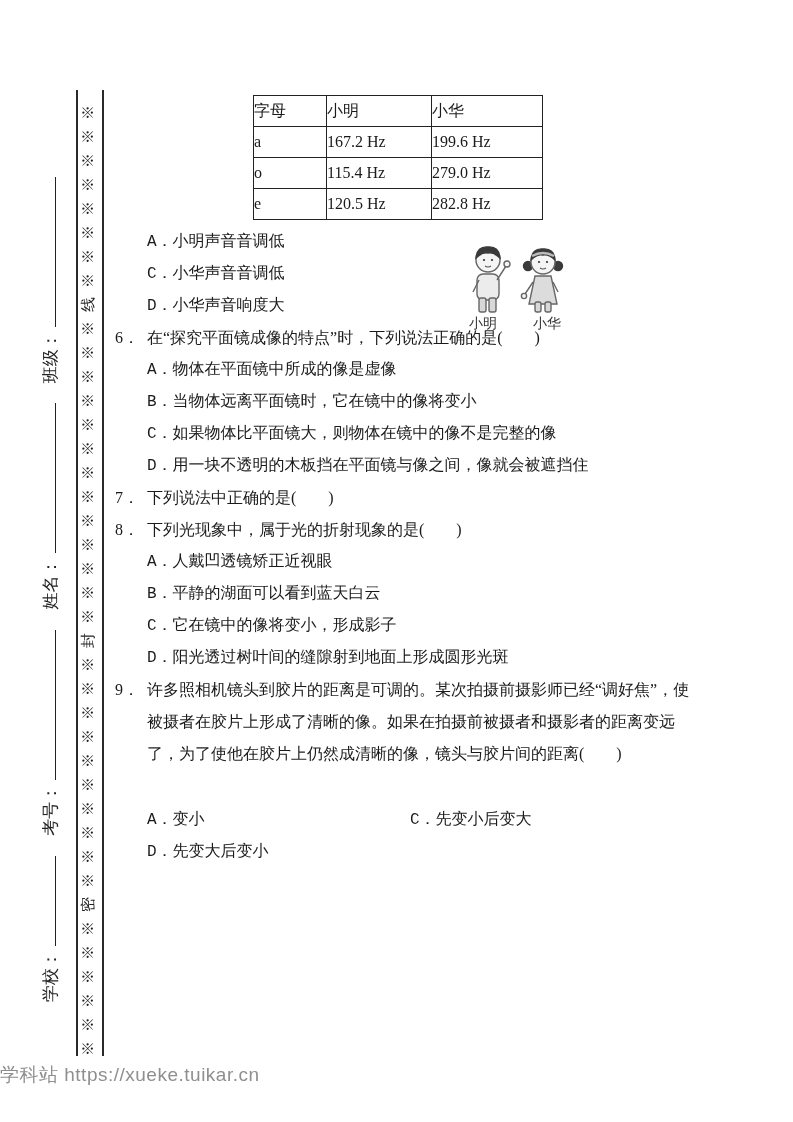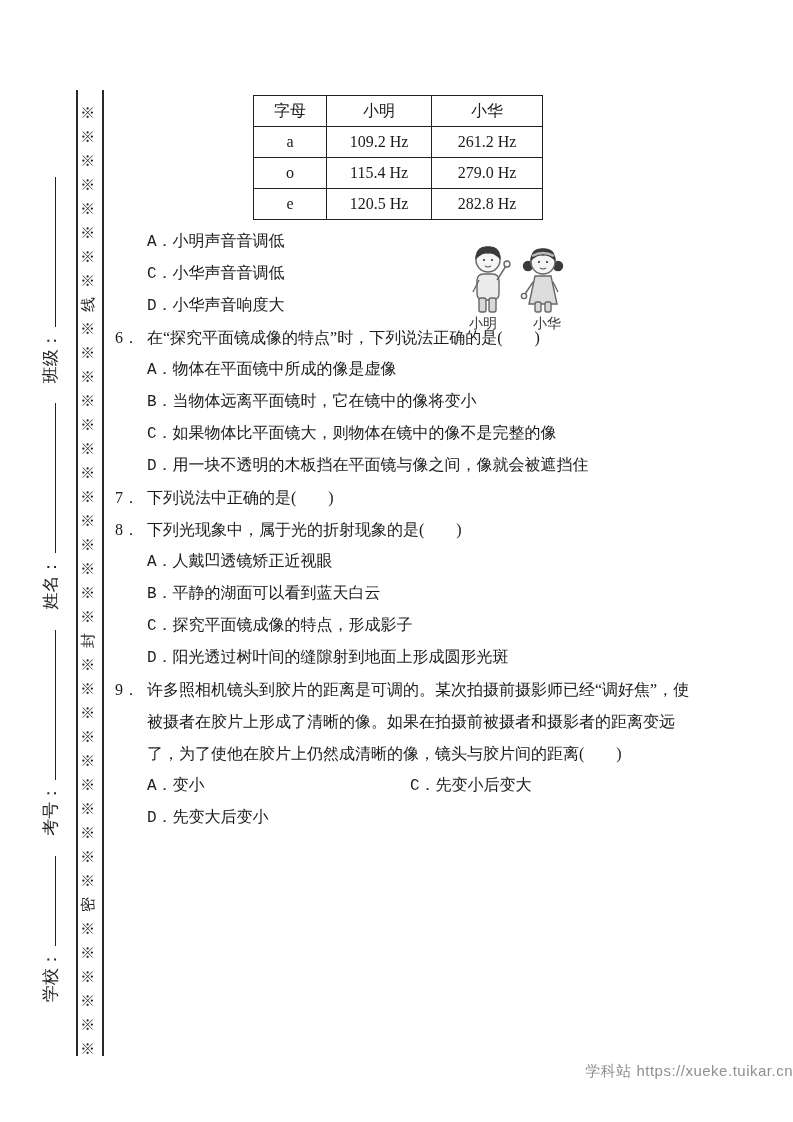--- a/index.html
+++ b/index.html
@@ -23,44 +23,44 @@
   .seal-line{
     position:absolute;left:79px;top:1056px;width:963px;height:24px;
     transform:rotate(-90deg);transform-origin:top left;
     font-size:15px;letter-spacing:9px;white-space:nowrap;color:#222;
   }
   
   .content{position:absolute;left:115px;top:88px;width:580px;font-size:16px;line-height:32px;}
   
   table.freq{border-collapse:collapse;margin:7px 0 6px 138px;}
   table.freq th,table.freq td{
-    border:1.6px solid #222;font-weight:normal;text-align:center;
+    border:1.6px solid #222;font-weight:normal;text-align:left;
     height:30px;line-height:30px;font-size:16px;padding:0;
   }
   table.freq .c0{width:72px;}
   table.freq .c1{width:104px;}
   table.freq .c2{width:110px;}
   
   .opts{position:relative;padding-left:32px;font-family:Liberation Mono, monospace;}
   .opt{height:32px;line-height:32px;white-space:nowrap;}
   
   .q-row{display:flex;}
   .q-num{flex:none;width:32px;}
   .q-stem{flex:1;}
-  .opts.two-col{display:grid;grid-template-columns:263px auto;}
+  .opts.two-col{display:grid;grid-template-columns:263px auto;margin-top:34px;}
   
   .kids{position:absolute;left:340px;top:18px;width:116px;text-align:center;}
   .kids svg{display:block;}
   .kid-labels{display:flex;justify-content:space-between;padding:0 10px 0 14px;
     font-size:14px;line-height:16px;color:#333;}
   
   .watermark{
-    position:absolute;left:0;top:1062px;width:100%;text-align:right;
+    position:absolute;left:0;top:1062px;width:100%;text-align:left;
     font-family:"Liberation Sans","DejaVu Sans",sans-serif;
-    font-size:15px;color:#8f8f8f;letter-spacing:.5px;
+    font-size:19px;color:#8f8f8f;letter-spacing:.5px;
   }
 </style>
 </head>
 <body>
 
 <div class="vline l1"></div>
 <div class="vline l2"></div>
 
 <div class="stu-fields">
   <span class="stu-group"><span>学校：</span><span class="blank b0"></span></span>
@@ -75,22 +75,22 @@
 
   <table class="freq">
     <tbody>
         <tr>
       <th class="c0">字母</th>
       <th class="c1">小明</th>
       <th class="c2">小华</th>
     </tr>
     <tr>
       <td>a</td>
-      <td>109.2 Hz</td>
-      <td>261.2 Hz</td>
+      <td>167.2 Hz</td>
+      <td>199.6 Hz</td>
     </tr>
     <tr>
       <td>o</td>
       <td>115.4 Hz</td>
       <td>279.0 Hz</td>
     </tr>
     <tr>
       <td>e</td>
       <td>120.5 Hz</td>
       <td>282.8 Hz</td>
@@ -165,21 +165,21 @@
   </div>
 
   <div class="q-block">
     <div class="q-row">
       <span class="q-num">8．</span>
       <span class="q-stem">下列光现象中，属于光的折射现象的是(　　)</span>
     </div>
     <div class="opts">
       <div class="opt">A．人戴凹透镜矫正近视眼</div>
       <div class="opt">B．平静的湖面可以看到蓝天白云</div>
-      <div class="opt">C．探究平面镜成像的特点，形成影子</div>
+      <div class="opt">C．它在镜中的像将变小，形成影子</div>
       <div class="opt">D．阳光透过树叶间的缝隙射到地面上形成圆形光斑</div>
     </div>
   </div>
 
   <div class="q-block">
     <div class="q-row">
       <span class="q-num">9．</span>
       <span class="q-stem">许多照相机镜头到胶片的距离是可调的。某次拍摄前摄影师已经“调好焦”，使被摄者在胶片上形成了清晰的像。如果在拍摄前被摄者和摄影者的距离变远了，为了使他在胶片上仍然成清晰的像，镜头与胶片间的距离(　　)</span>
     </div>
     <div class="opts two-col">

